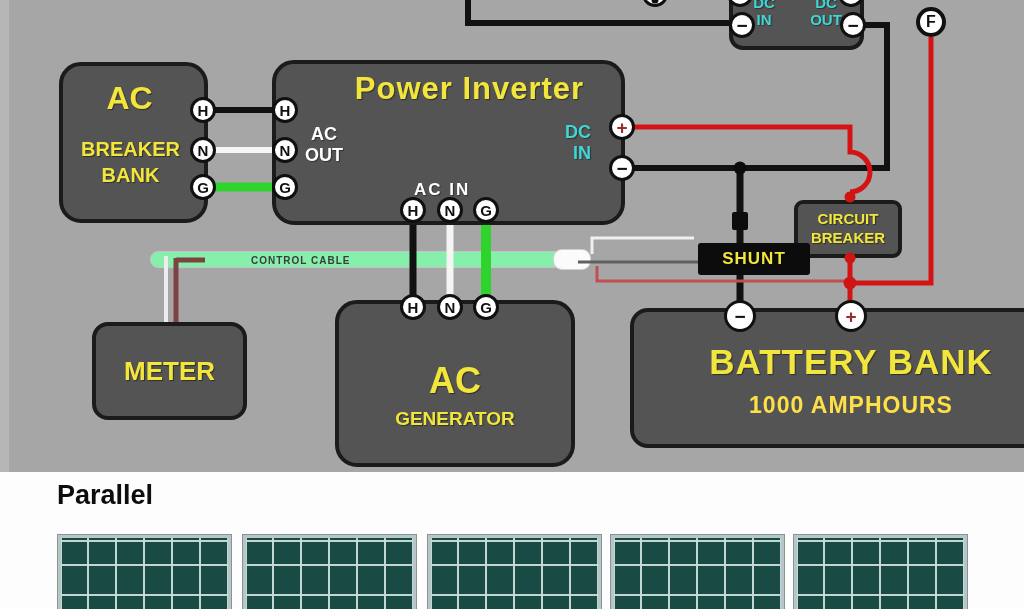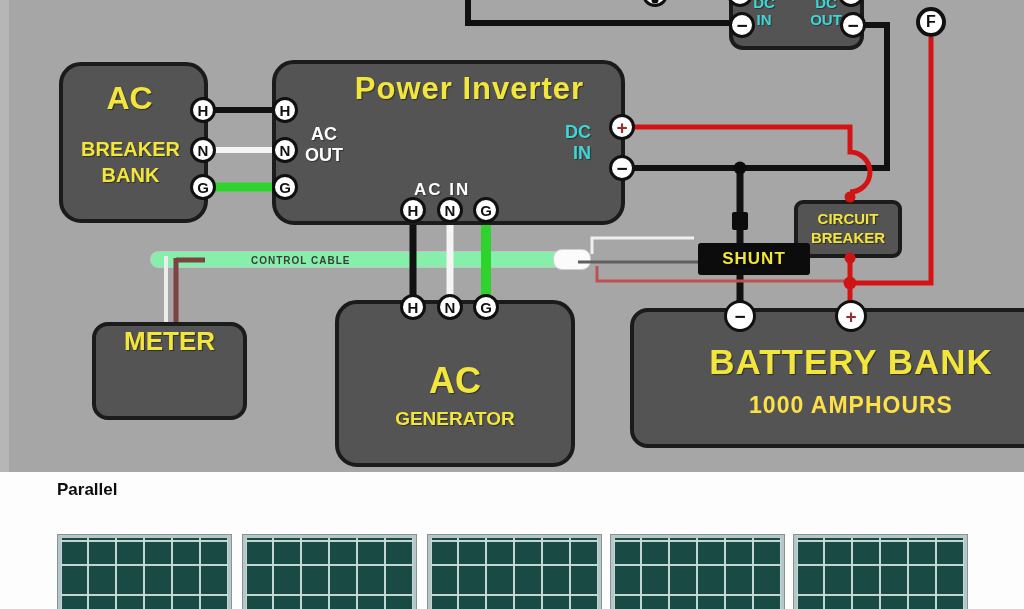--- a/index.html
+++ b/index.html
@@ -37,21 +37,21 @@
         transform:translate(-50%,-50%);box-sizing:border-box;z-index:30;}
   
   .cable{position:absolute;left:150px;top:251px;width:428px;height:17px;background:#86efac;
          border:1px solid #c4c4c4;border-radius:8px;z-index:5;box-sizing:border-box;}
   .cable-end{position:absolute;left:553px;top:249px;width:38px;height:21px;background:#fbfbfb;
              border:1px solid #cfcfcf;border-radius:9px;z-index:6;box-sizing:border-box;}
   .cable-label{position:absolute;left:100px;top:3px;font-size:10px;letter-spacing:1px;color:#3c3c3c;}
   svg.wires{position:absolute;left:0;top:0;z-index:10;}
   
   .white-section{position:absolute;left:0;top:472px;width:1024px;height:137px;background:#fdfdfd;z-index:40;}
-  .heading{position:absolute;left:57px;top:8px;font-size:17px;color:#0d0d0d;}
+  .heading{position:absolute;left:57px;top:8px;font-size:27px;color:#0d0d0d;}
   .panel{position:absolute;top:63px;width:173px;height:90px;box-sizing:border-box;
          border:3px solid #b7c6ca;outline:1px solid #87958f;background-color:#1a4a44;
          background-image:
            repeating-linear-gradient(90deg,rgba(203,222,218,.95) 0 2px,transparent 2px 28px),
            repeating-linear-gradient(180deg,rgba(203,222,218,.95) 0 2px,transparent 2px 30px);
          background-position:26px 26px;}
 </style>
 </head>
 <body>
 
@@ -106,21 +106,21 @@
     <div class="abs ctext" style="left:13px;top:24px;width:36px;text-align:center;font-size:15px;line-height:17px;">
       <div>DC</div>
       <div>IN</div>
     </div>
     <div class="abs ctext" style="left:62px;top:24px;width:62px;text-align:center;font-size:15px;line-height:17px;">
       <div>DC</div>
       <div>OUT</div>
     </div>
   </div>
 
-  <div class="box" style="left:92px;top:322px;width:155px;height:98px;border-radius:16px;display:flex;align-items:flex-start;justify-content:center;">
+  <div class="box" style="left:92px;top:322px;width:155px;height:98px;border-radius:16px;display:flex;align-items:center;justify-content:center;">
     <span class="ytext" style="font-size:26px;">METER</span>
   </div>
 
   <div class="box" style="left:335px;top:300px;width:240px;height:167px;">
     <div class="abs ctr ytext" style="top:56px;font-size:36px;">AC</div>
     <div class="abs ctr ytext" style="top:104px;font-size:19px;">GENERATOR</div>
   </div>
 
   <div class="box" style="left:630px;top:308px;width:442px;height:140px;border-radius:18px;">
     <div class="abs ctr ytext" style="top:30px;font-size:35px;letter-spacing:1px;">BATTERY BANK</div>

